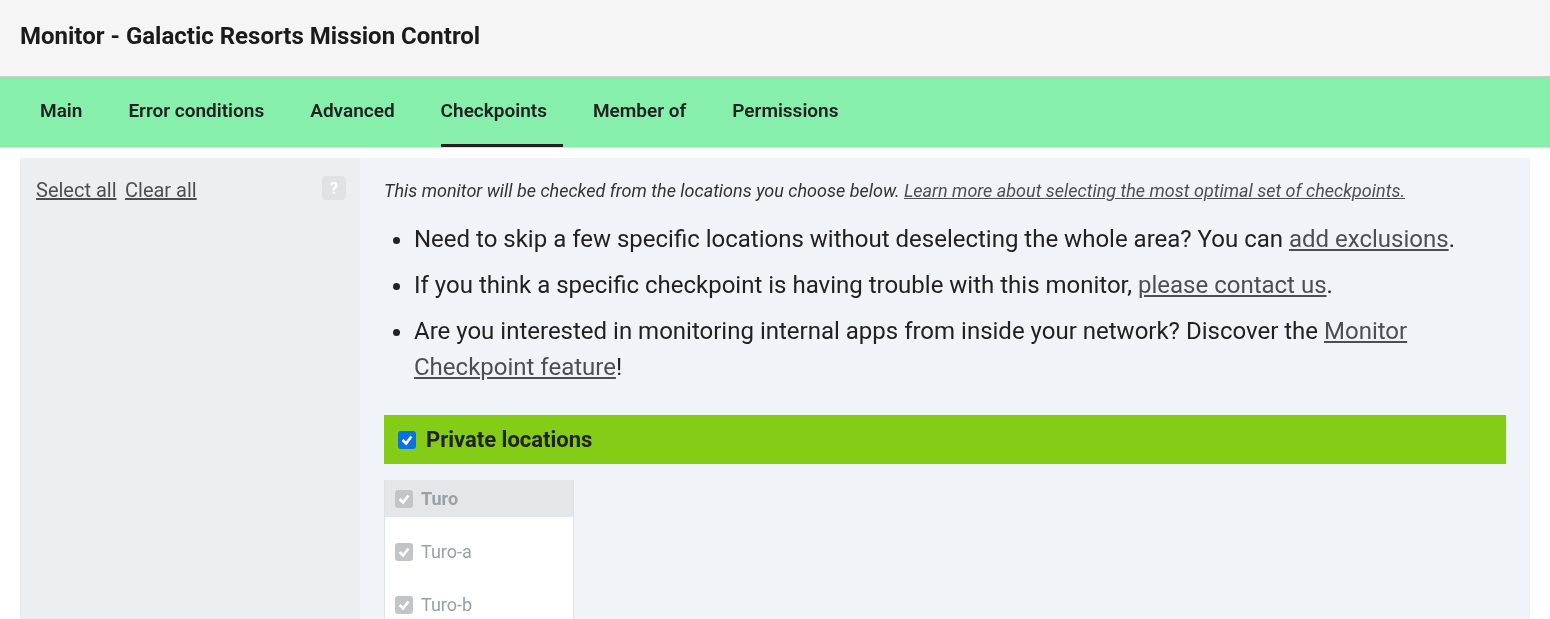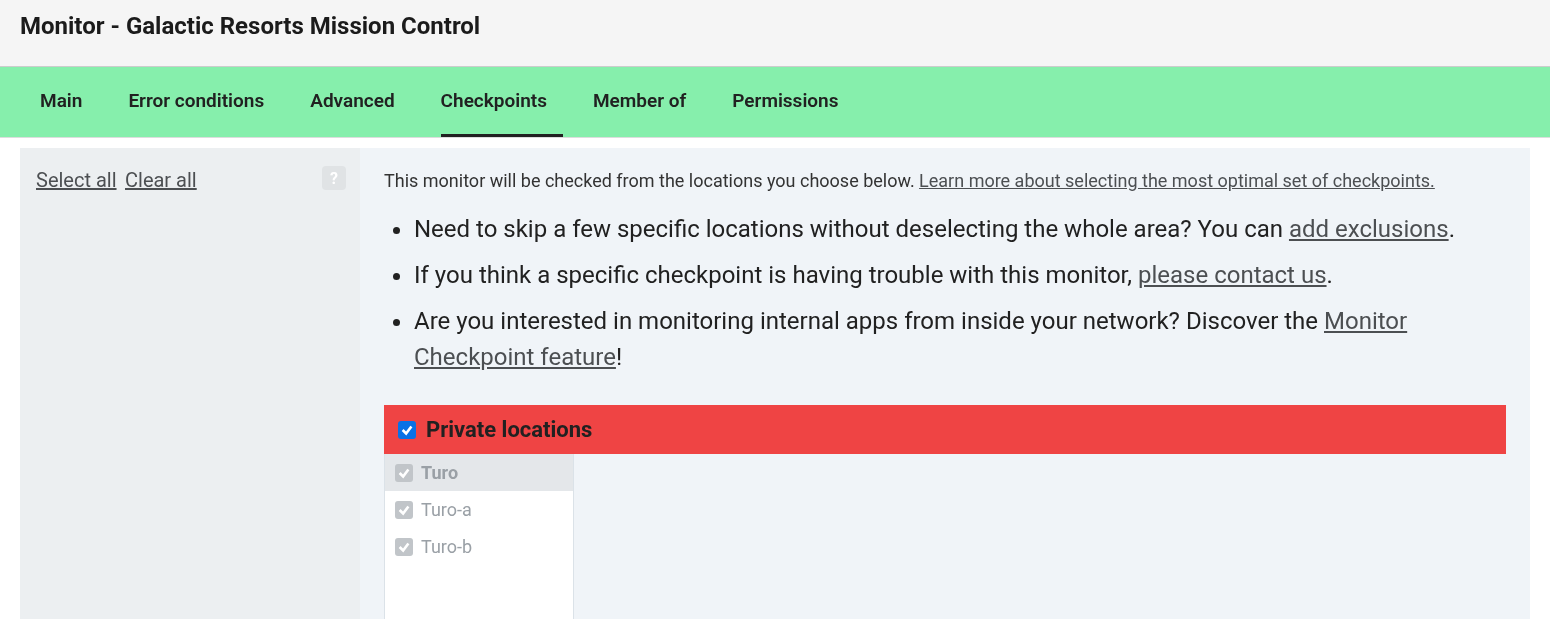--- a/index.html
+++ b/index.html
@@ -5,21 +5,21 @@
     * { box-sizing: border-box; margin: 0; padding: 0; }
     body {
       font-family: -apple-system, BlinkMacSystemFont, "Segoe UI", Roboto, Arial, sans-serif;
       font-size: 18px;
       color: #212121;
       background: #ffffff;
       width: 1550px;
     }
     .header {
       background: #f5f5f5;
-      padding: 12px 20px 26px 20px;
+      padding: 22px 20px 26px 20px;
       border-bottom: 1px solid #cccccc;
     }
     .header h1 {
       font-size: 24px;
       font-weight: 700;
       color: #1b1b1b;
     }
     .tabs {
       display: flex;
       padding: 0 40px;
@@ -79,20 +79,21 @@
       font-size: 16px;
       font-weight: 700;
     }
     .main {
       flex: 1;
       background: #f0f4f8;
       padding: 22px 24px;
       margin-top: 10px;
     }
     .intro-line {
+      font-style: italic;
       font-size: 18px;
       color: #333333;
       margin-bottom: 20px;
     }
     .intro-line a {
       color: #4c4f52;
       text-decoration: underline;
       cursor: pointer;
     }
     .bullets {
@@ -103,41 +104,42 @@
       font-size: 24px;
       margin-bottom: 10px;
       line-height: 1.5;
     }
     .bullets a {
       color: #4c4f52;
       text-decoration: underline;
       cursor: pointer;
     }
     .group-header {
-      background: #ef4444;
+      background: #84cc16;
       padding: 12px 14px;
       display: flex;
       align-items: center;
       gap: 10px;
       font-size: 22px;
       font-weight: 700;
     }
     .group-box {
       background: #ffffff;
       width: 190px;
       border: 1px solid #dbe2e8;
       border-top: none;
     }
     .group-item {
       display: flex;
       align-items: center;
       gap: 8px;
       padding: 8px 10px;
       font-size: 18px;
       color: #9aa0a6;
+      margin-top: 16px;
     }
     .group-item.head {
       background: #e4e7ea;
       font-weight: 700;
     }
     .group-box .spacer {
       height: 100px;
     }
     .cb {
       width: 18px;

